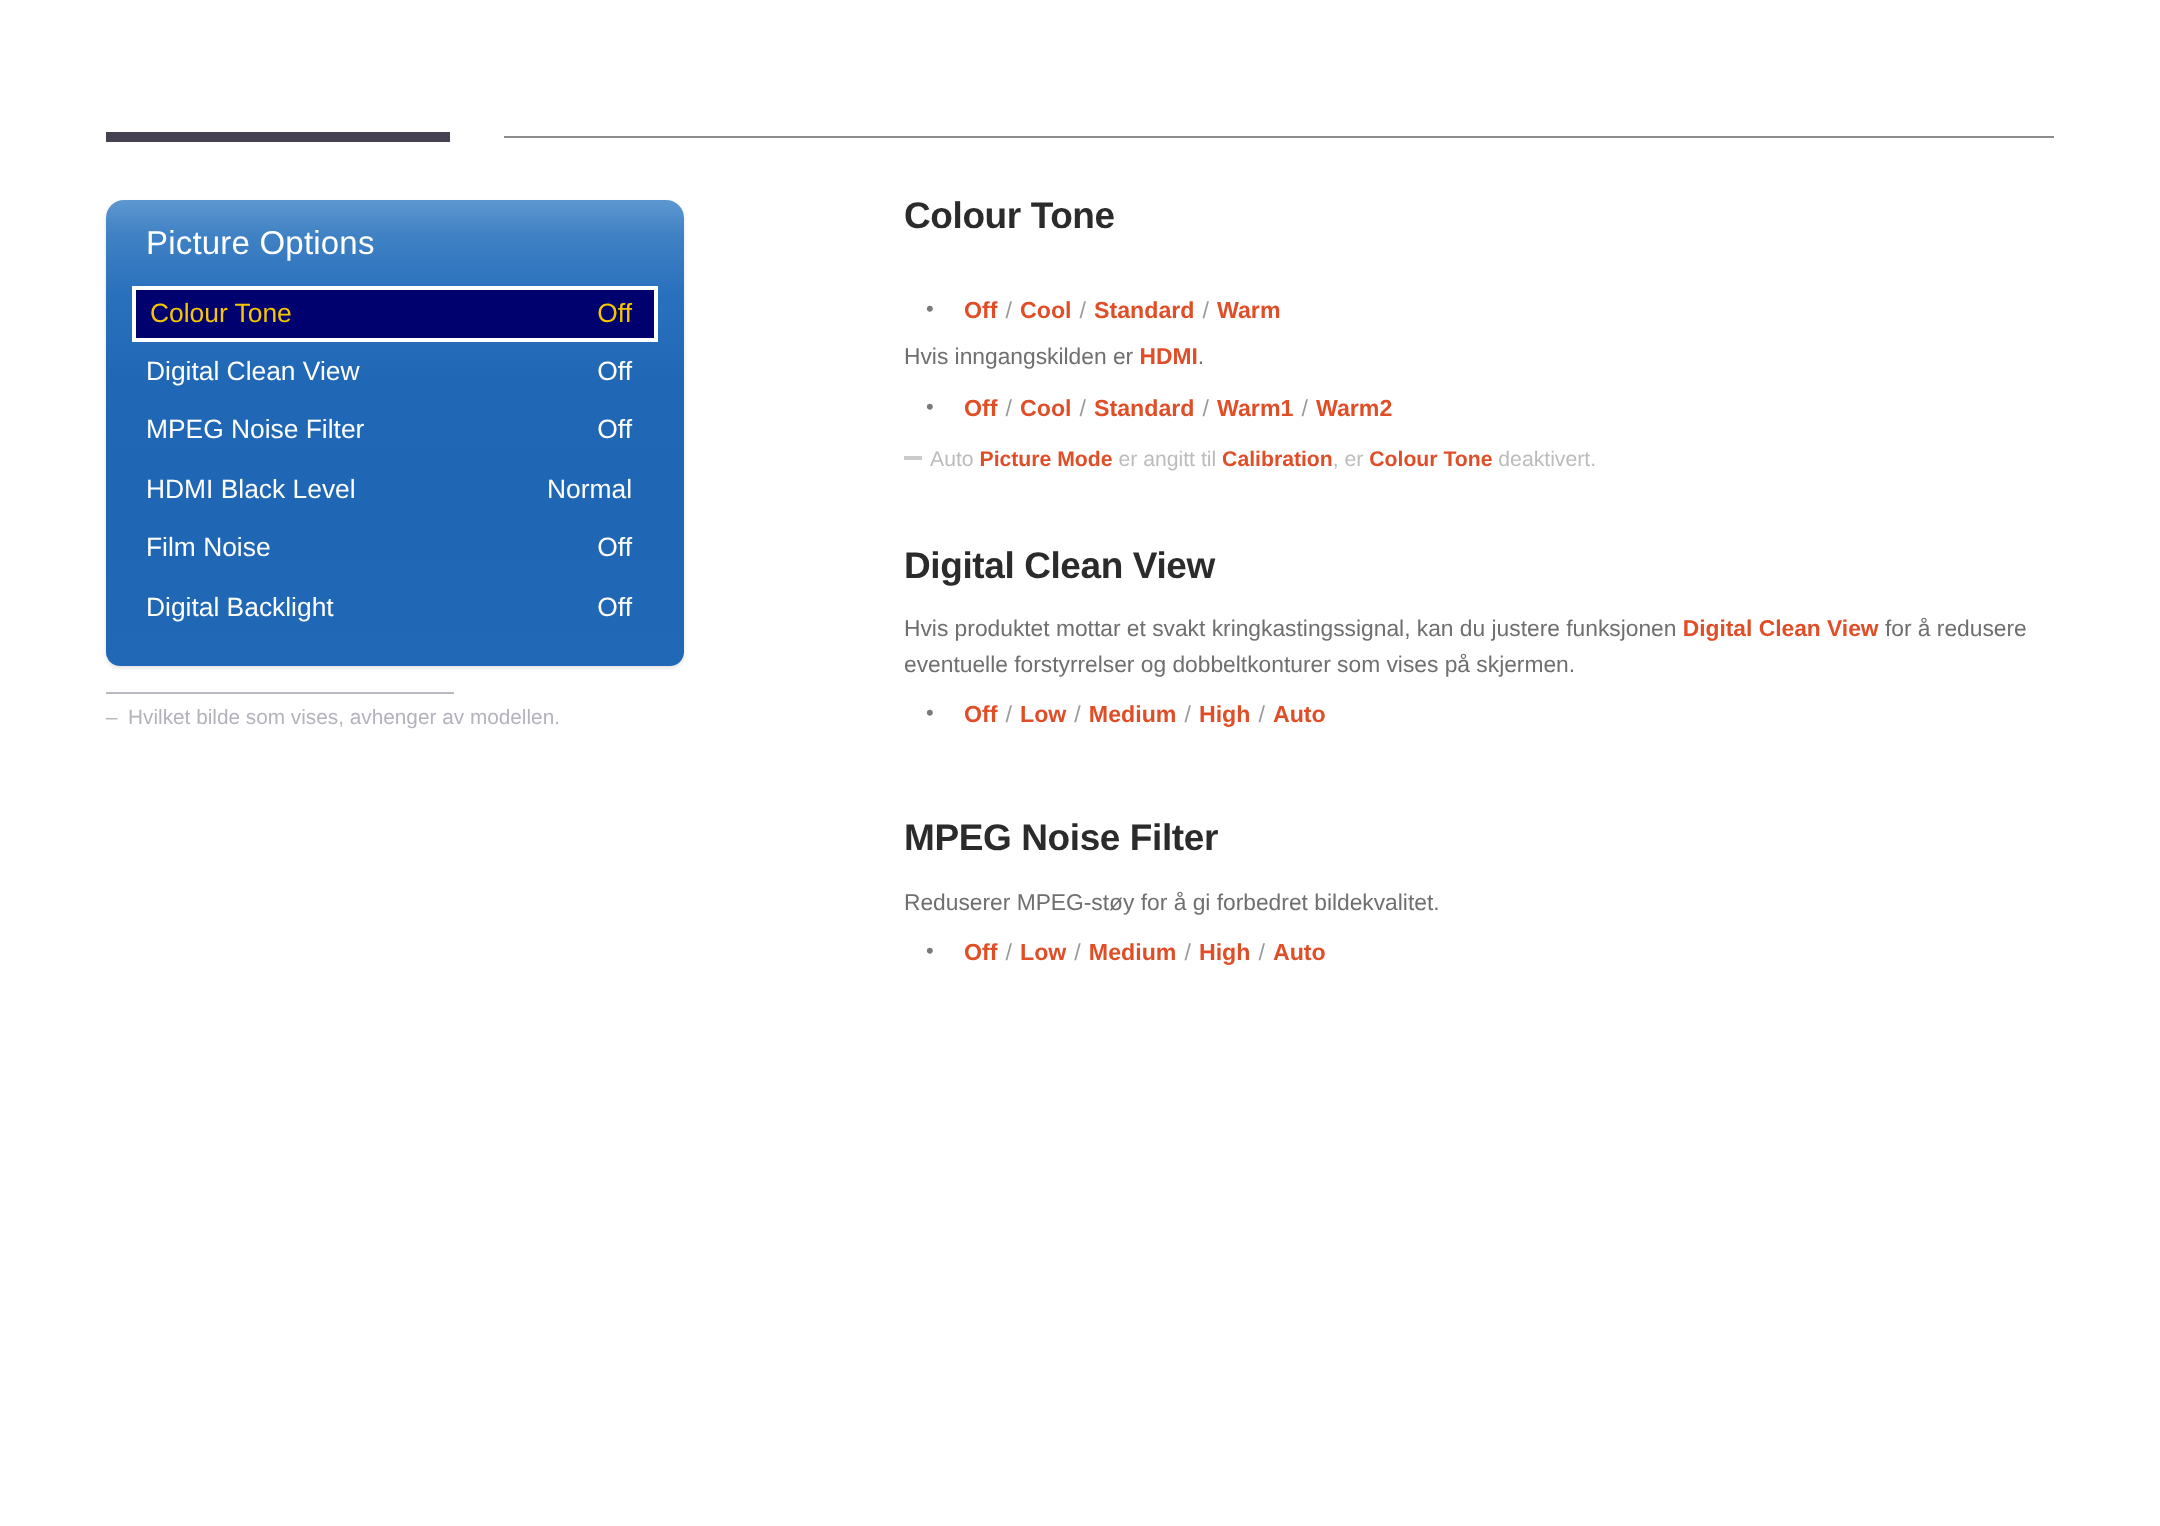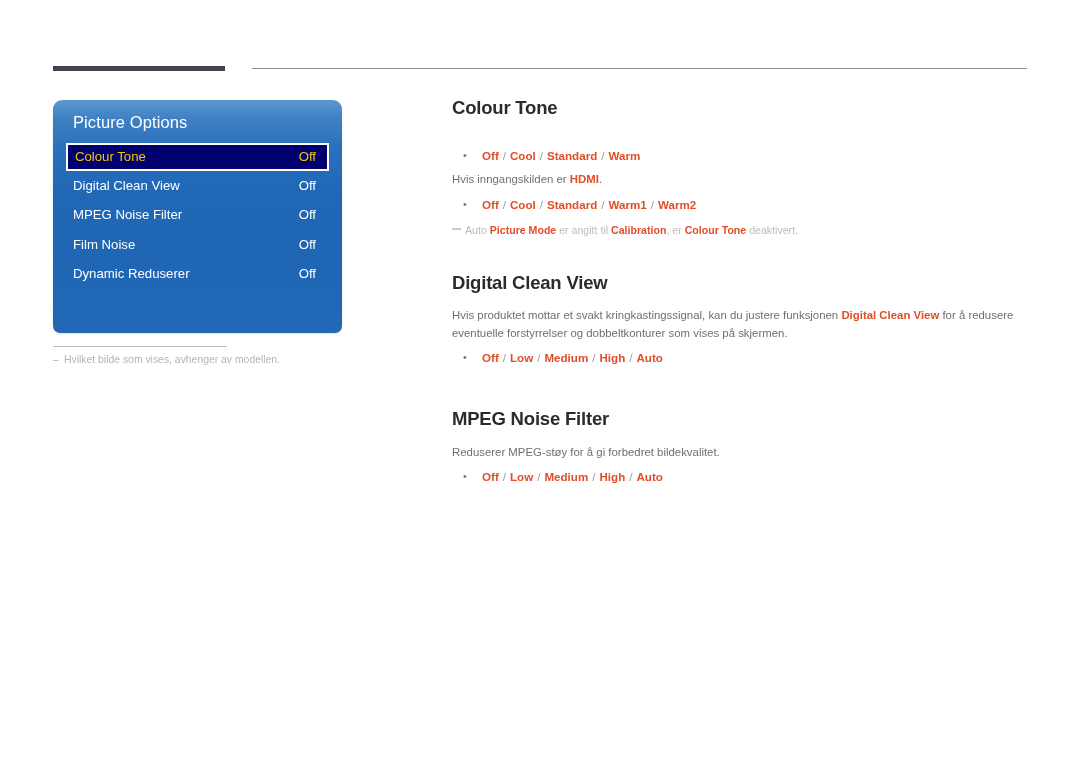--- a/index.html
+++ b/index.html
@@ -261,28 +261,32 @@
       <div class="osd-row">
         <span class="row-label">Digital Clean View</span>
         <span class="row-value">Off</span>
       </div>
 
       <div class="osd-row">
         <span class="row-label">MPEG Noise Filter</span>
         <span class="row-value">Off</span>
       </div>
 
+      <div class="osd-row">
+        <span class="row-label">HDMI Black Level</span>
+        <span class="row-value">Normal</span>
+      </div>
 
       <div class="osd-row">
         <span class="row-label">Film Noise</span>
         <span class="row-value">Off</span>
       </div>
 
       <div class="osd-row">
-        <span class="row-label">Dynamic Reduserer</span>
+        <span class="row-label">Digital Backlight</span>
         <span class="row-value">Off</span>
       </div>
 
     </div>
   </div>
 
   <div class="left-note-rule"></div>
   <div class="left-note">
     <span class="dash">–</span><span>Hvilket bilde som vises, avhenger av modellen.</span>
   </div>

